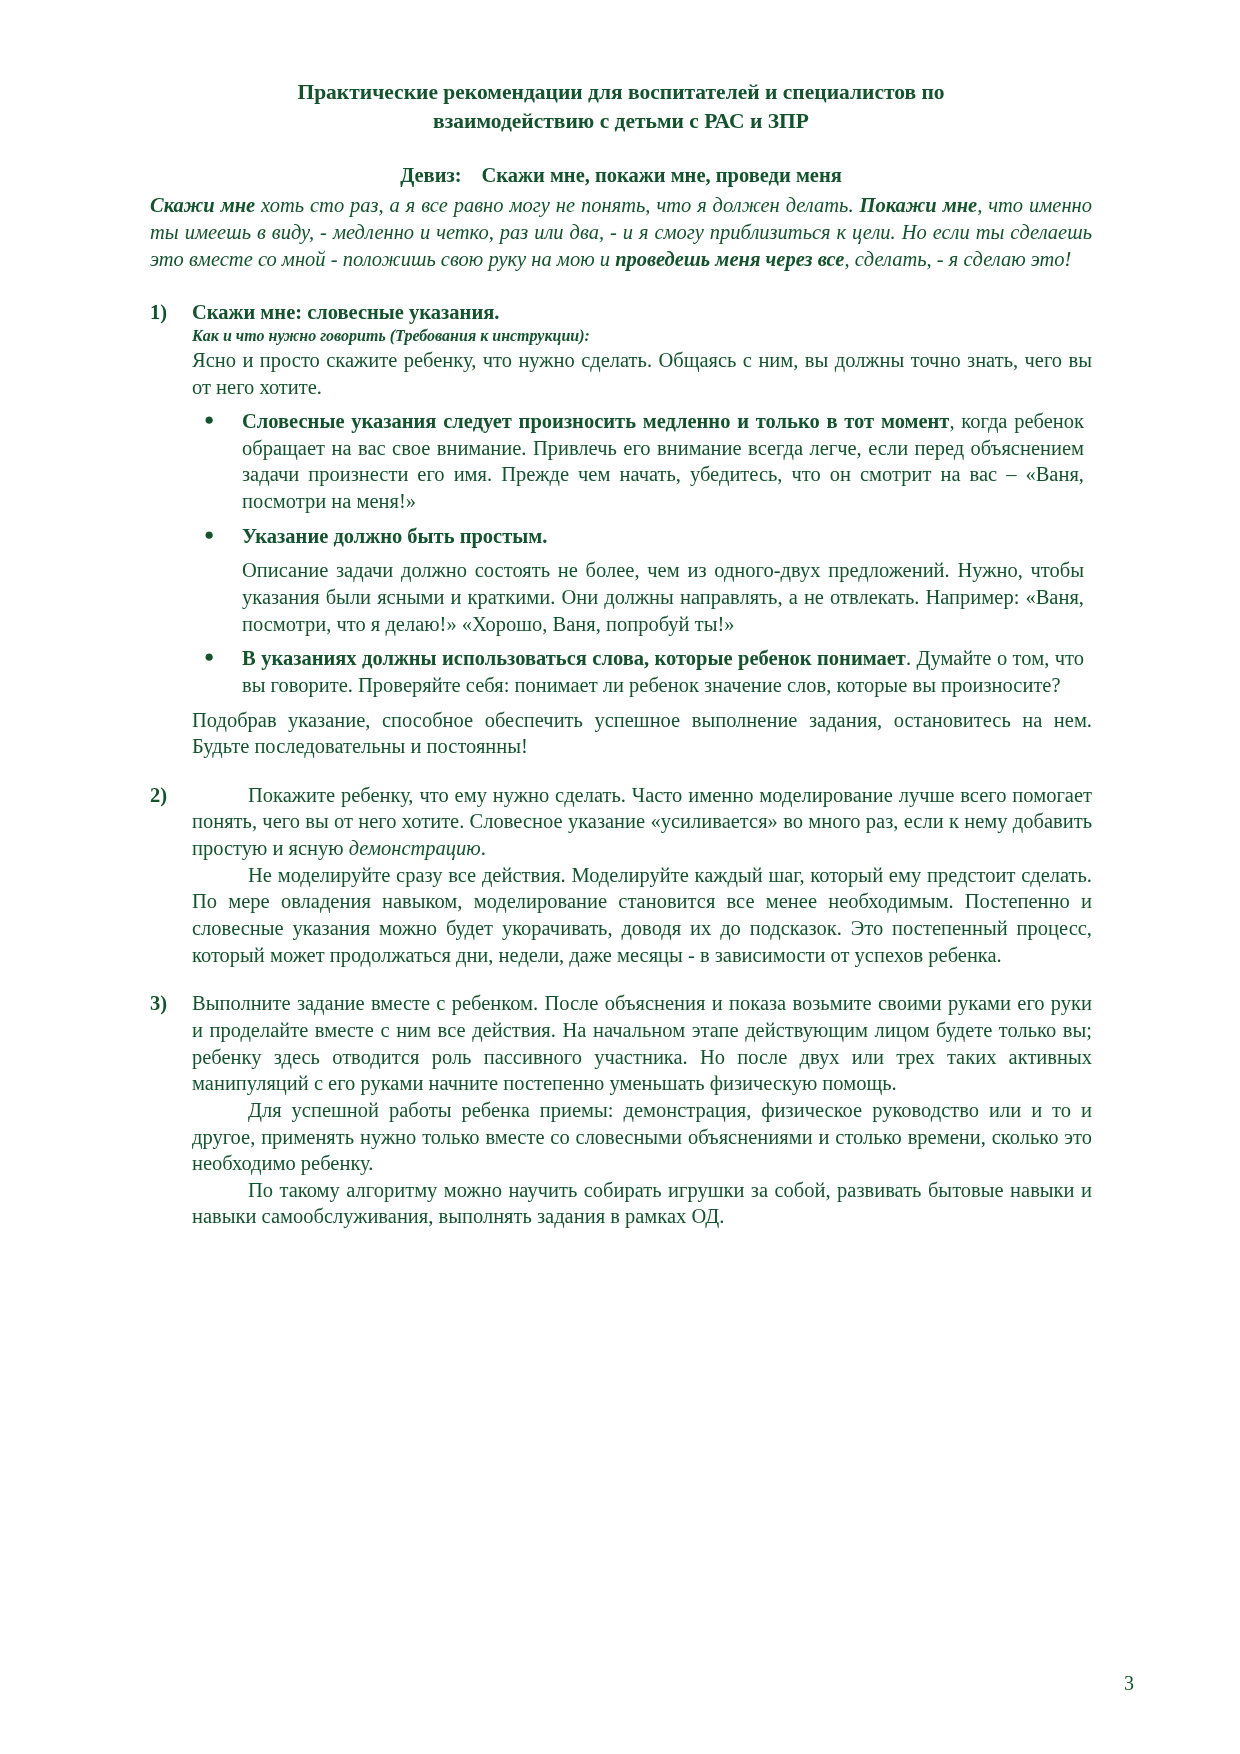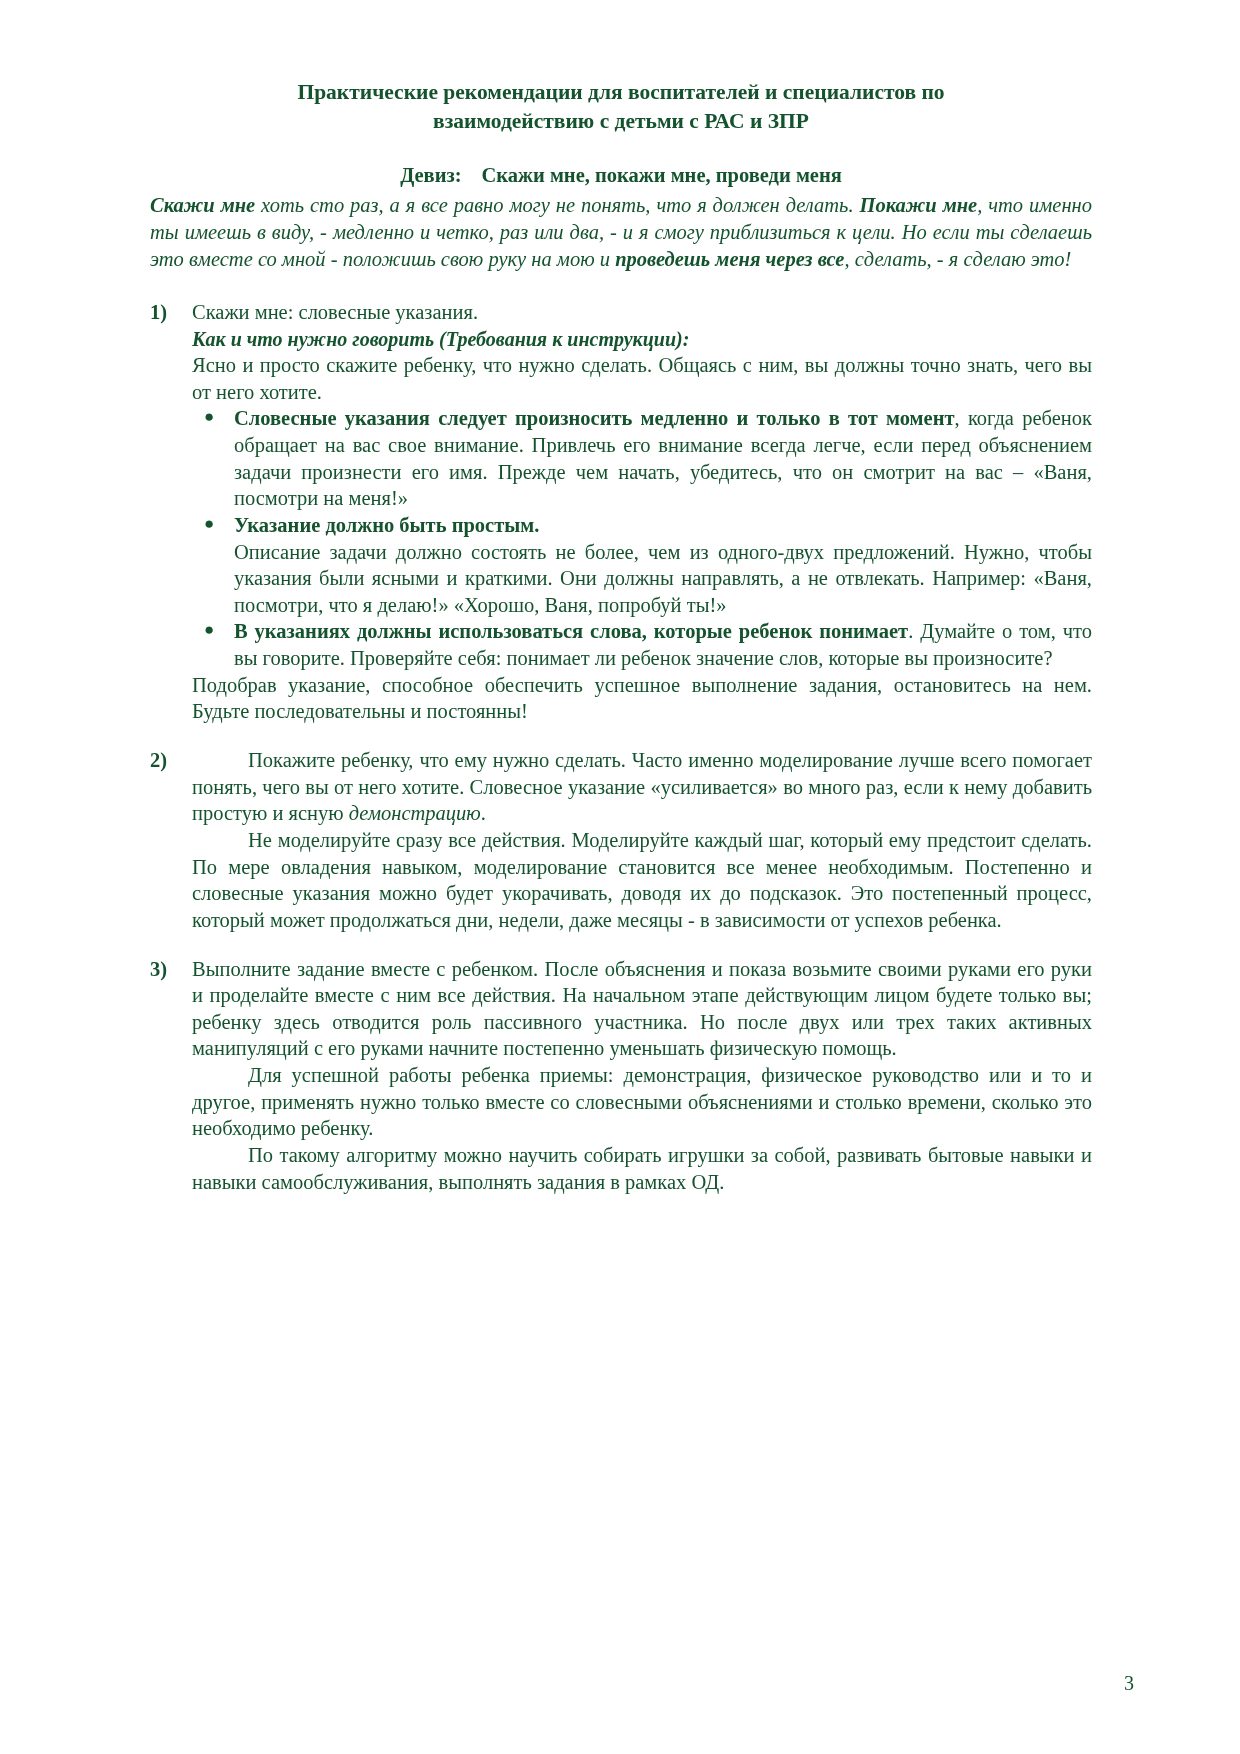--- a/index.html
+++ b/index.html
@@ -60,29 +60,29 @@
     margin: 0 0 22px 0;
   }
   li.section > .marker {
     position: absolute;
     left: 0;
     top: 0;
     font-weight: bold;
     font-size: 20.5px;
   }
   .sec-title {
-    font-weight: normal;
+    font-weight: bold;
     font-size: 20.5px;
     margin: 0;
     line-height: 1.3;
   }
   .sec-sub {
     font-weight: bold;
     font-style: italic;
-    font-size: 20px;
+    font-size: 16px;
     margin: 0;
     line-height: 1.3;
   }
 
   p.body {
     margin: 0;
     text-align: justify;
     text-justify: inter-word;
     line-height: 1.30;
   }
@@ -101,21 +101,21 @@
     margin: 0;
   }
   ul.bullets > li > .dot {
     position: absolute;
     left: 12px;
     top: 0;
     font-size: 17px;
     line-height: 1.45;
   }
   ul.bullets > li > .btext {
-    margin: 0;
+    margin: 8px;
     text-align: justify;
     text-justify: inter-word;
     line-height: 1.30;
   }
   ul.bullets > li > .btext b { font-weight: bold; }
 
   .closing {
     font-weight: bold;
     text-align: justify;
     text-justify: inter-word;

